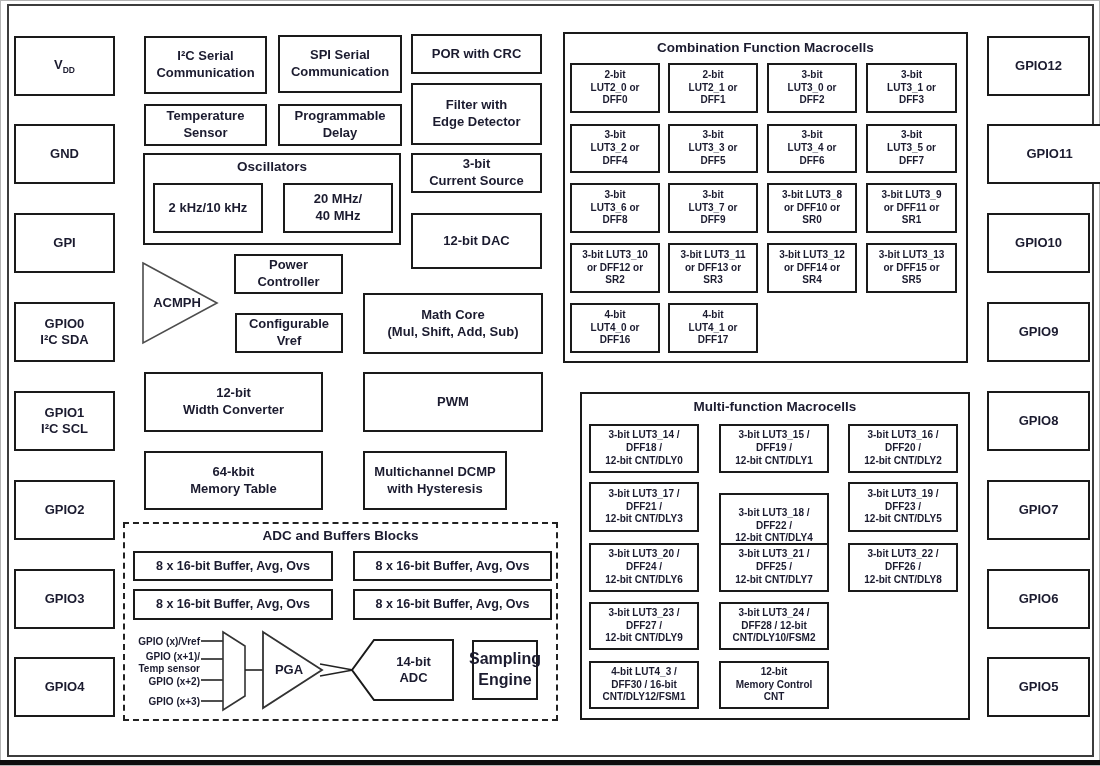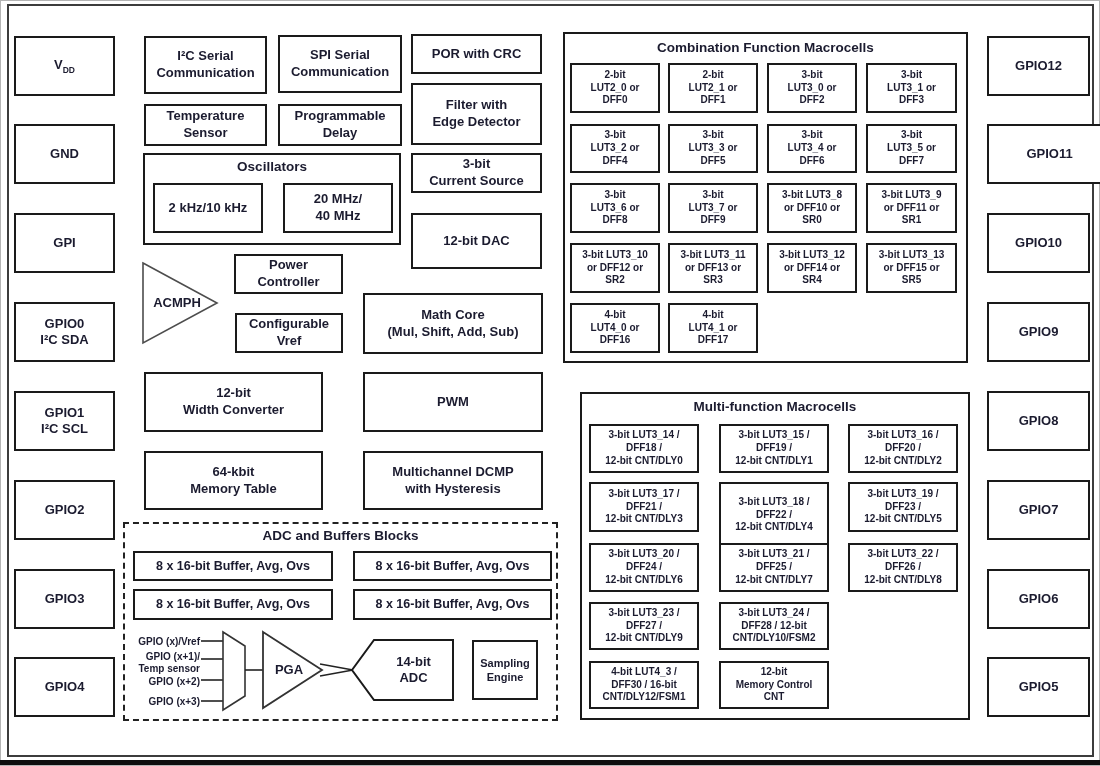--- a/index.html
+++ b/index.html
@@ -107,21 +107,21 @@
 Controller</div>
   <div class="box blk" style="left:235px;top:313px;width:108px;height:40px">Configurable
 Vref</div>
   <div class="box blk" style="left:363px;top:293px;width:180px;height:61px">Math Core
 (Mul, Shift, Add, Sub)</div>
   <div class="box blk" style="left:144px;top:372px;width:179px;height:60px">12-bit
 Width Converter</div>
   <div class="box blk" style="left:363px;top:372px;width:180px;height:60px">PWM</div>
   <div class="box blk" style="left:144px;top:451px;width:179px;height:59px">64-kbit
 Memory Table</div>
-  <div class="box blk" style="left:363px;top:451px;width:180px;height:59px">Multichannel DCMP
+  <div class="box blk" style="left:363px;top:451px;width:144px;height:59px">Multichannel DCMP
 with Hysteresis</div>
 
   <div class="dashed" style="left:123px;top:522px;width:435px;height:199px"></div>
   <div class="panel-title" style="left:123px;top:528px;width:435px">ADC and Buffers Blocks</div>
   <div class="box blk buf" style="left:133px;top:551px;width:200px;height:30px">8 x 16-bit Buffer, Avg, Ovs</div>
   <div class="box blk buf" style="left:353px;top:551px;width:199px;height:30px">8 x 16-bit Buffer, Avg, Ovs</div>
   <div class="box blk buf" style="left:133px;top:589px;width:200px;height:31px">8 x 16-bit Buffer, Avg, Ovs</div>
   <div class="box blk buf" style="left:353px;top:589px;width:199px;height:31px">8 x 16-bit Buffer, Avg, Ovs</div>
 
   <div class="sig" style="left:123px;top:636px;width:77px">GPIO (x)/Vref</div>
@@ -141,21 +141,21 @@
     <polygon points="263,632 322,670 263,708" fill="#ffffff" stroke="#333" stroke-width="1.8"></polygon>
     <line x1="320" y1="664" x2="353" y2="670" stroke="#222" stroke-width="1.5"></line>
     <line x1="320" y1="676" x2="353" y2="670" stroke="#222" stroke-width="1.5"></line>
     <polygon points="352,670 374,640 453,640 453,700 374,700" fill="#ffffff" stroke="#1a1a1a" stroke-width="2"></polygon>
   </svg>
 
   <div class="ovl" style="left:144px;top:295px;width:66px">ACMPH</div>
   <div class="ovl" style="left:267px;top:662px;width:44px">PGA</div>
   <div class="ovl" style="left:374px;top:654px;width:79px">14-bit
 ADC</div>
-  <div class="box blk" style="left:472px;top:640px;width:66px;height:60px;font-size:11px">Sampling
+  <div class="box blk" style="left:472px;top:640px;width:66px;height:60px;font-size:16px">Sampling
 Engine</div>
 
   <div class="panel" style="left:563px;top:32px;width:405px;height:331px"></div>
   <div class="panel-title" style="left:563px;top:40px;width:405px">Combination Function Macrocells</div>
   <div class="box cell" style="left:570px;top:63px;width:90px;height:50px">2-bit
 LUT2_0 or
 DFF0</div>
   <div class="box cell" style="left:668px;top:63px;width:90px;height:50px">2-bit
 LUT2_1 or
 DFF1</div>
@@ -215,21 +215,21 @@
 12-bit CNT/DLY0</div>
   <div class="box cell" style="left:719px;top:424px;width:110px;height:49px">3-bit LUT3_15 /
 DFF19 /
 12-bit CNT/DLY1</div>
   <div class="box cell" style="left:848px;top:424px;width:110px;height:49px">3-bit LUT3_16 /
 DFF20 /
 12-bit CNT/DLY2</div>
   <div class="box cell" style="left:589px;top:482px;width:110px;height:50px">3-bit LUT3_17 /
 DFF21 /
 12-bit CNT/DLY3</div>
-  <div class="box cell" style="left:719px;top:482px;width:110px;height:66px">3-bit LUT3_18 /
+  <div class="box cell" style="left:719px;top:493px;width:110px;height:66px">3-bit LUT3_18 /
 DFF22 /
 12-bit CNT/DLY4</div>
   <div class="box cell" style="left:848px;top:482px;width:110px;height:50px">3-bit LUT3_19 /
 DFF23 /
 12-bit CNT/DLY5</div>
   <div class="box cell" style="left:589px;top:543px;width:110px;height:49px">3-bit LUT3_20 /
 DFF24 /
 12-bit CNT/DLY6</div>
   <div class="box cell" style="left:719px;top:543px;width:110px;height:49px">3-bit LUT3_21 /
 DFF25 /

